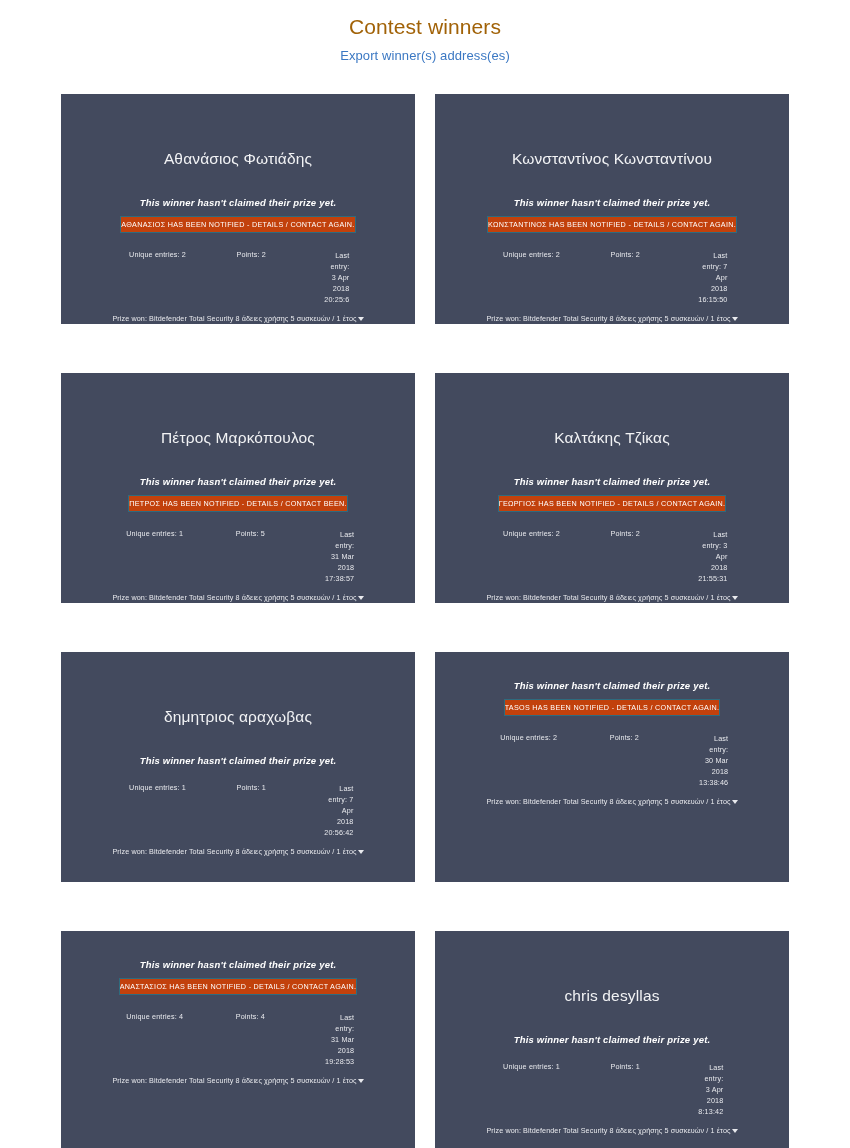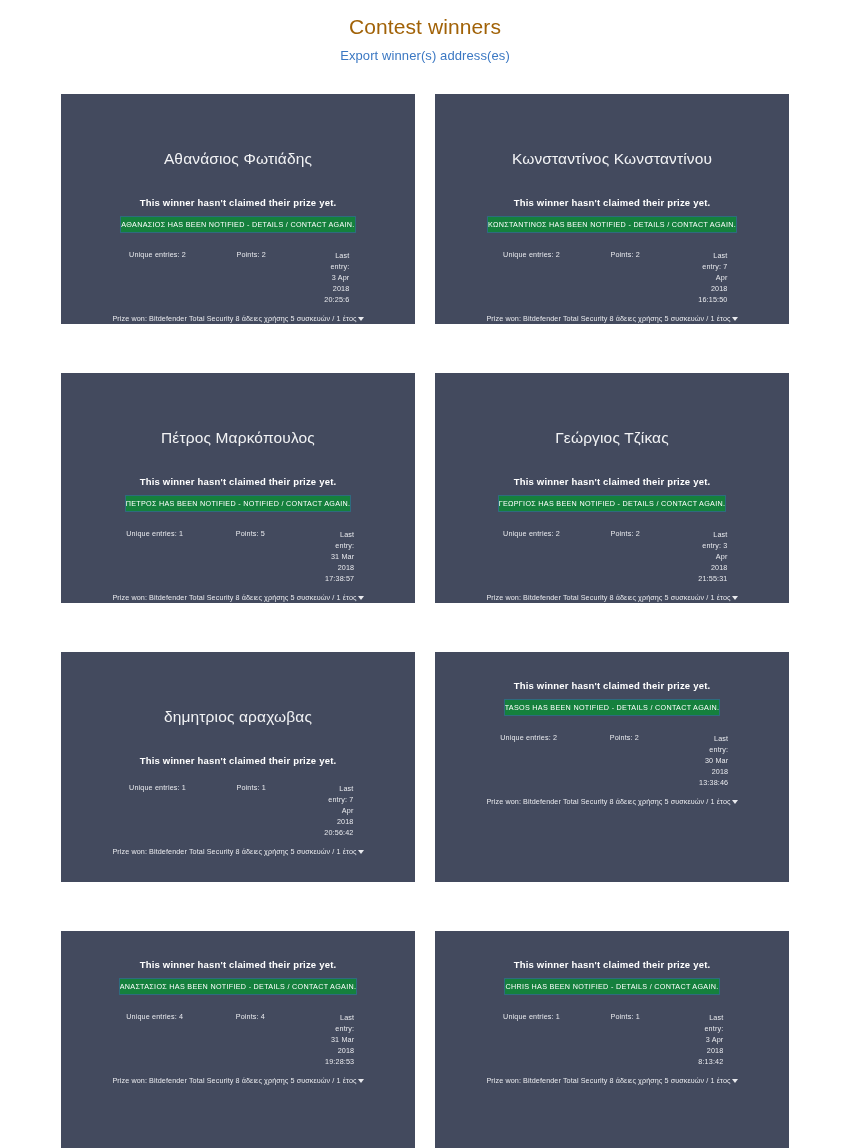--- a/index.html
+++ b/index.html
@@ -54,28 +54,29 @@
     font-weight: 400;
     letter-spacing: 0.15px;
     margin-top: 55px;
     line-height: 20px;
   }
 
   .claim-status {
     text-align: center;
     color: #ffffff;
     font-size: 9.5px;
+    font-style: italic;
     font-weight: bold;
     letter-spacing: 0.2px;
     margin-top: 28px;
   }
 
   .notify-button {
     margin-top: 8px;
-    background: #15803d;
+    background: #c2410c;
     border: 1px solid #2e6b7e;
     color: #ffffff;
     height: 17px;
     line-height: 15px;
     text-align: center;
     font-size: 7.2px;
     letter-spacing: 0.3px;
     cursor: pointer;
     font-family: inherit;
     white-space: nowrap;
@@ -156,37 +157,37 @@
     </div>
     <div class="prize-row">
       <span>Prize won: Bitdefender Total Security 8 άδειες χρήσης 5 συσκευών / 1 έτος</span>
       <span class="prize-caret"></span>
     </div>
   </div>
 
   <div class="winner-card">
     <div class="winner-name">Πέτρος Μαρκόπουλος</div>
     <div class="claim-status">This winner hasn't claimed their prize yet.</div>
-    <button class="notify-button">ΠΕΤΡΟΣ HAS BEEN NOTIFIED - NOTIFIED / CONTACT AGAIN.</button>
+    <button class="notify-button">ΠΕΤΡΟΣ HAS BEEN NOTIFIED - DETAILS / CONTACT BEEN.</button>
     <div class="stats-row">
       <span class="stat-entries">Unique entries: 1</span>
       <span class="stat-points">Points: 5</span>
       <span class="stat-lastentry">
         <span>Last entry: 31 Mar 2018</span><br>
         <span>17:38:57</span>
       </span>
     </div>
     <div class="prize-row">
       <span>Prize won: Bitdefender Total Security 8 άδειες χρήσης 5 συσκευών / 1 έτος</span>
       <span class="prize-caret"></span>
     </div>
   </div>
 
   <div class="winner-card">
-    <div class="winner-name">Γεώργιος Τζίκας</div>
+    <div class="winner-name">Καλτάκης Τζίκας</div>
     <div class="claim-status">This winner hasn't claimed their prize yet.</div>
     <button class="notify-button">ΓΕΩΡΓΙΟΣ HAS BEEN NOTIFIED - DETAILS / CONTACT AGAIN.</button>
     <div class="stats-row">
       <span class="stat-entries">Unique entries: 2</span>
       <span class="stat-points">Points: 2</span>
       <span class="stat-lastentry">
         <span>Last entry: 3 Apr 2018</span><br>
         <span>21:55:31</span>
       </span>
     </div>
@@ -241,22 +242,22 @@
         <span>19:28:53</span>
       </span>
     </div>
     <div class="prize-row">
       <span>Prize won: Bitdefender Total Security 8 άδειες χρήσης 5 συσκευών / 1 έτος</span>
       <span class="prize-caret"></span>
     </div>
   </div>
 
   <div class="winner-card">
-    <div class="claim-status">This winner hasn't claimed their prize yet.</div>
-    <button class="notify-button">CHRIS HAS BEEN NOTIFIED - DETAILS / CONTACT AGAIN.</button>
+    <div class="winner-name">chris desyllas</div>
+    <div class="claim-status">This winner hasn't claimed their prize yet.</div>
     <div class="stats-row">
       <span class="stat-entries">Unique entries: 1</span>
       <span class="stat-points">Points: 1</span>
       <span class="stat-lastentry">
         <span>Last entry: 3 Apr 2018</span><br>
         <span>8:13:42</span>
       </span>
     </div>
     <div class="prize-row">
       <span>Prize won: Bitdefender Total Security 8 άδειες χρήσης 5 συσκευών / 1 έτος</span>

